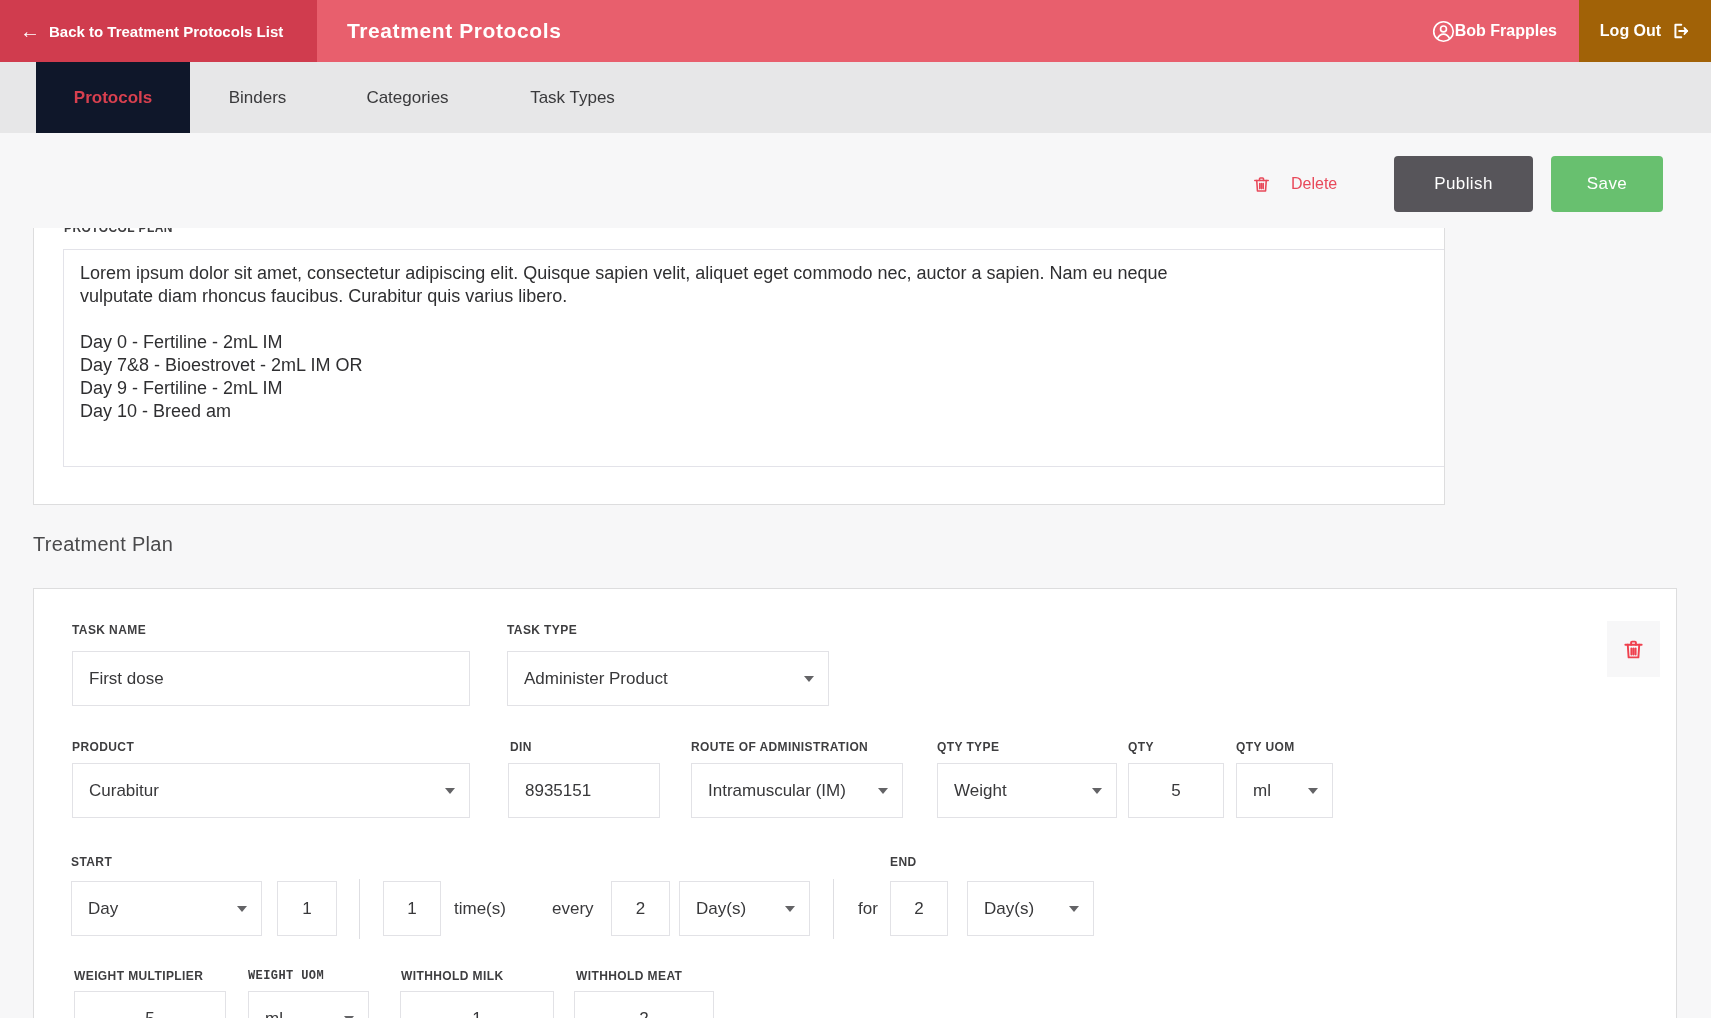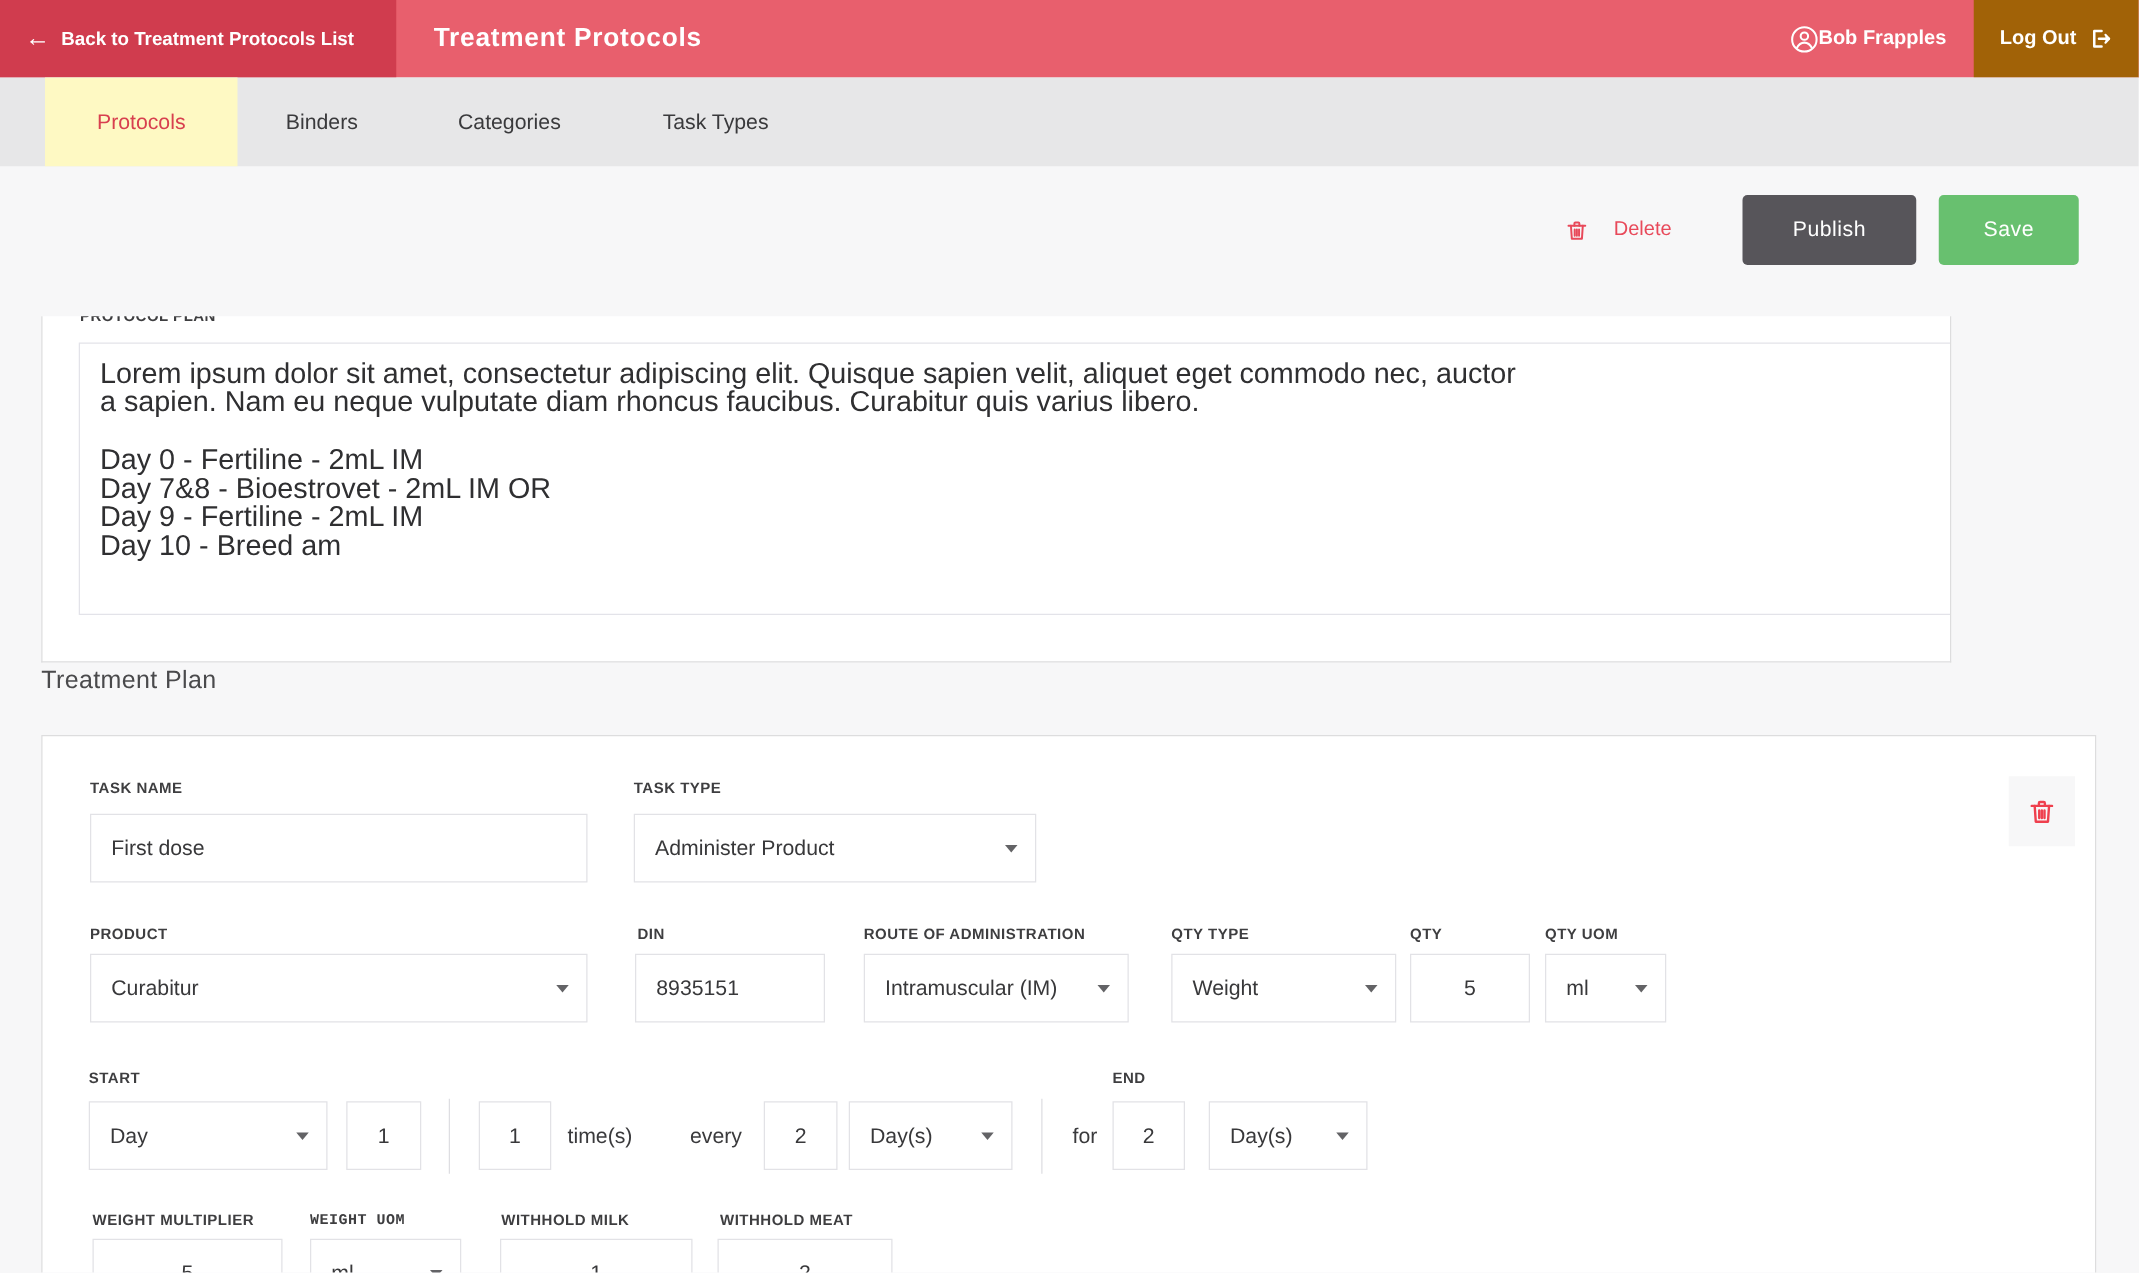--- a/index.html
+++ b/index.html
@@ -18,38 +18,38 @@
   .hdr-user { position:absolute; right:154px; top:0; height:62px; display:flex; align-items:center; }
   .hdr-user .uname { color:#fff; font-size:16px; font-weight:700; }
   .hdr-logout { position:absolute; left:1579px; top:0; width:132px; height:62px; background:#a16207;
                 display:flex; align-items:center; justify-content:center; gap:9px; cursor:pointer; }
   .hdr-logout .lbl { color:#fff; font-size:16px; font-weight:700; }
 
   
   .tabbar { position:absolute; left:0; top:62px; width:1711px; height:71px; background:#e7e7e8; display:flex; }
   .tab { height:71px; display:flex; align-items:center; justify-content:center;
          font-size:17px; color:#3a3a3c; cursor:pointer; }
-  .tab.active { background:#fef9c3; color:#d8404f; font-weight:400; }
+  .tab.active { background:#0f172a; color:#d8404f; font-weight:700; }
 
   
   .delete-btn { position:absolute; left:1252px; top:156px; height:56px; display:flex; align-items:center;
                 gap:20px; color:#e8495a; font-size:16px; cursor:pointer; }
   .btn { position:absolute; top:156px; height:56px; border:none; border-radius:4px; color:#fff;
          font-family:"Liberation Sans",sans-serif; font-size:17px; letter-spacing:0.4px; cursor:pointer;
          display:flex; align-items:center; justify-content:center; }
   .btn-publish { left:1394px; width:139px; background:#57555a; }
   .btn-save { left:1551px; width:112px; background:#68c06f; }
 
   
-  .protocol-card { position:absolute; left:33px; top:228px; width:1528px; height:277px; background:#fff;
-                   border:1px solid #ddddde; border-top:none; overflow:hidden;margin-top:25px; }
+  .protocol-card { position:absolute; left:33px; top:228px; width:1412px; height:277px; background:#fff;
+                   border:1px solid #ddddde; border-top:none; overflow:hidden; }
   .protocol-card .flabel { position:absolute; left:30px; top:-7px; }
   .plan-box { position:absolute; left:29px; top:21px; width:1564px; height:218px;
               border:1px solid #e3e3e9; background:#fff; padding:12px 16px; cursor:text; }
-  .plan-text { font-size:23px; line-height:23px; color:#2f2f31; white-space:pre-line; max-width:1140px; }
+  .plan-text { font-size:18px; line-height:23px; color:#2f2f31; white-space:pre-line; max-width:1140px; }
 
   
   .section-heading { position:absolute; left:33px; top:533px; font-size:20px; color:#4a4a4c; font-weight:500;
                      letter-spacing:0.3px; }
   .treatment-card { position:absolute; left:33px; top:588px; width:1644px; height:480px; background:#fff;
                     border:1px solid #ddddde; overflow:hidden; }
   .flabel { position:absolute; font-size:12px; font-weight:700; color:#3e3e40; letter-spacing:0.4px; }
   .inp, .sel { position:absolute; height:55px; border:1px solid #e2e2e6; background:#fff; color:#38383a;
                font-size:17px; font-family:"Liberation Sans",sans-serif; }
   .inp { padding:0 16px; }

